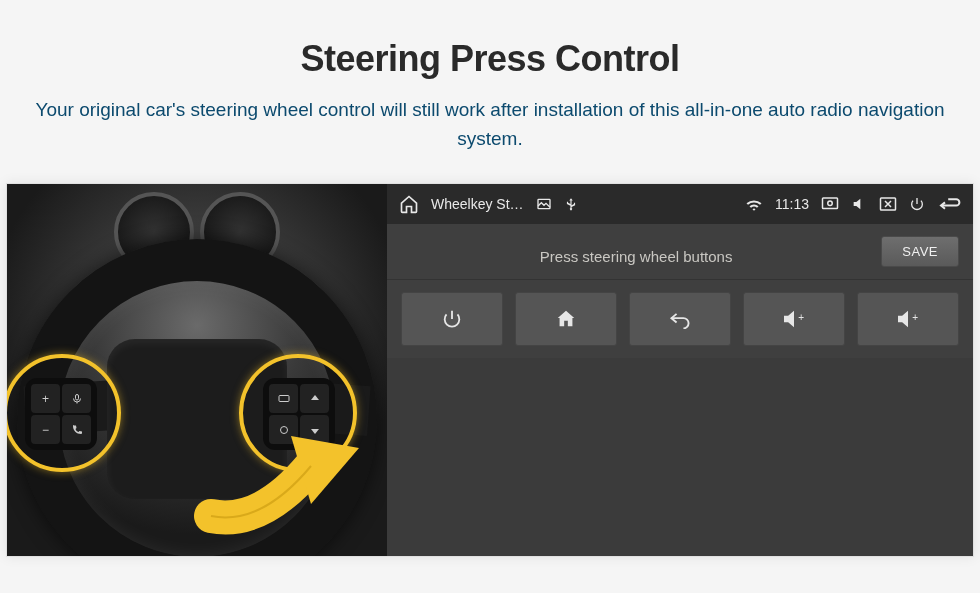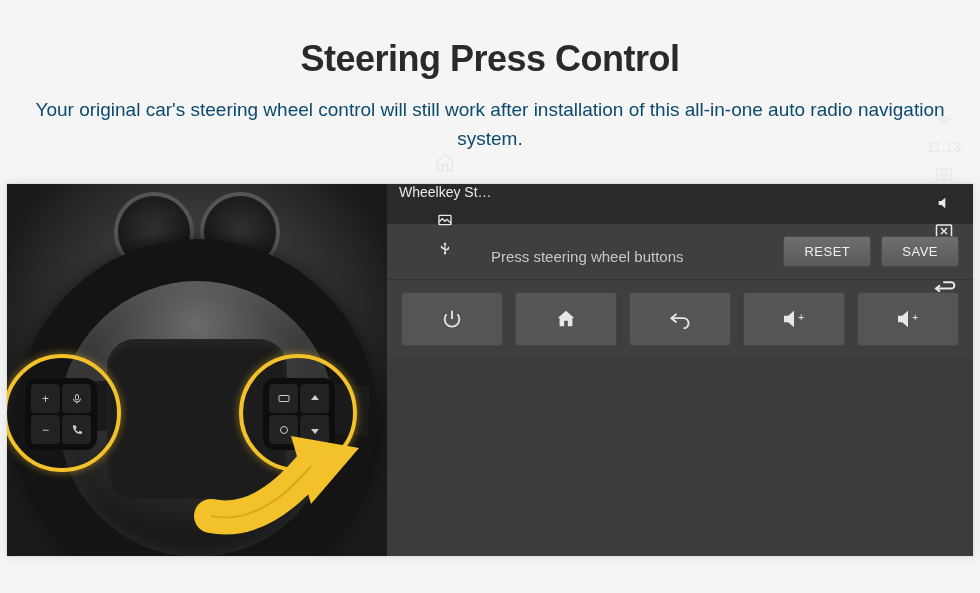--- a/index.html
+++ b/index.html
@@ -129,21 +129,21 @@
     background: #2a2a2a;
     display: flex;
     align-items: center;
     padding: 0 12px;
     color: #e8e8e8;
     font-size: 14px;
     gap: 12px;
   }
   .statusbar .title { font-weight: 500; }
   .statusbar .left-group, .statusbar .right-group {
-    display: flex; align-items: center; gap: 12px; flex-direction: column;
+    display: flex; align-items: center; gap: 12px;
   }
   .statusbar .spacer { flex: 1; }
   .statusbar svg { display: block; }
   .instruction-row {
     height: 56px;
     display: flex;
     align-items: center;
     padding: 0 14px;
     gap: 10px;
     border-bottom: 1px solid #333;
@@ -310,21 +310,20 @@
           <svg width="24" height="16" viewBox="0 0 30 20" fill="none" stroke="#e8e8e8" stroke-width="2.5">
               <path d="M14 4H24a4 4 0 0 1 0 8H6"></path>
               <path d="M10 8l-5 4 5 4"></path>
             </svg>
         </span>
       </div>
     </div>
 
     <div class="instruction-row">
       <div class="instruction-text">Press steering wheel buttons</div>
-      <button class="pill-btn">RESET</button>
       <button class="pill-btn">SAVE</button>
     </div>
 
     <div class="button-row">
       <div class="map-btn">
         <svg width="22" height="22" viewBox="0 0 24 24" fill="none" stroke="#e6e6e6" stroke-width="2">
             <path d="M12 3v9"></path>
             <path d="M6 7a8 8 0 1 0 12 0"></path>
           </svg>
       </div>

